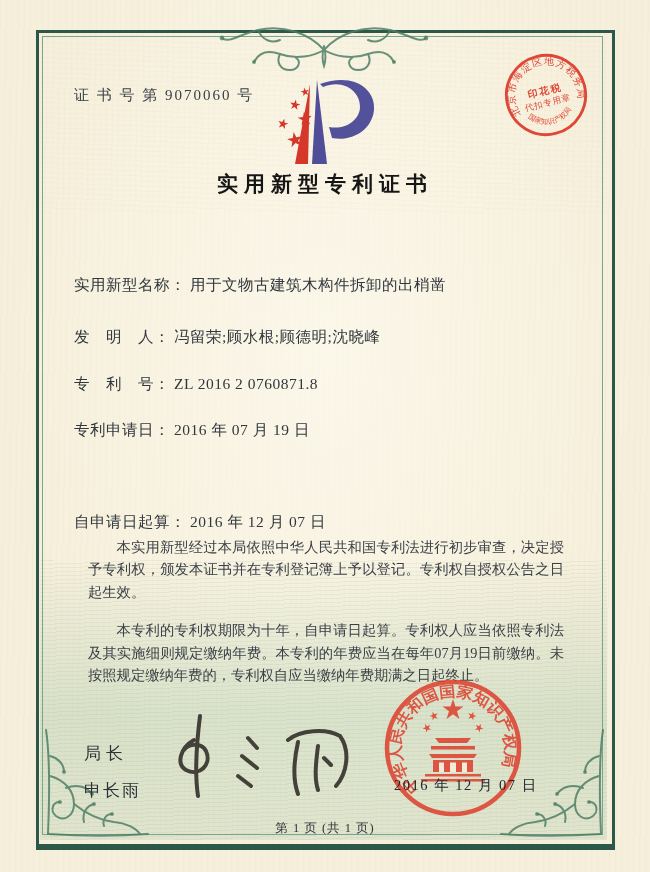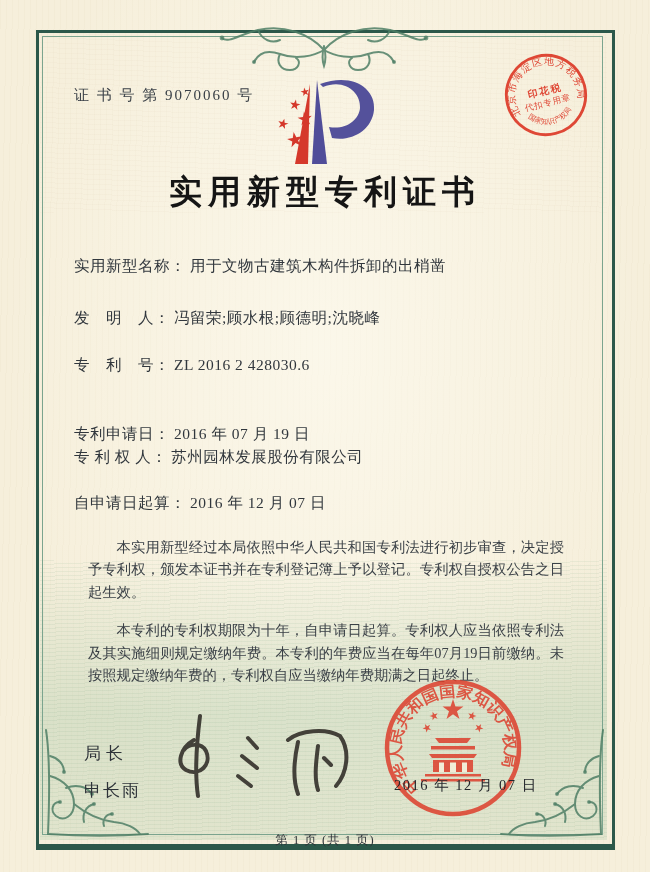--- a/index.html
+++ b/index.html
@@ -25,40 +25,40 @@
 
   .ornament-top{position:absolute;left:218px;top:16px;z-index:2;}
   .ornament-corner{position:absolute;z-index:2;}
   .ornament-bl{left:40px;top:726px;}
   .ornament-br{left:497px;top:726px;transform:scaleX(-1);}
 
   .cert-no{position:absolute;left:74px;top:86px;font-size:15px;letter-spacing:2px;color:#3a4047;z-index:2;}
   .logo{position:absolute;left:250px;top:72px;z-index:2;}
   .tax-stamp{position:absolute;left:501px;top:50px;width:90px;height:90px;z-index:3;transform:rotate(-14deg);opacity:.92;}
   .title{position:absolute;left:0;top:170px;width:100%;text-align:center;z-index:2;
-    font-size:33px;font-weight:bold;letter-spacing:6px;color:#151515;}
-
-  .field-row{position:absolute;left:74px;z-index:2;font-size:15.5px;letter-spacing:.5px;color:#31373d;white-space:nowrap;}
-  .fr0{top:256px;} .fr1{top:308px;} .fr2{top:355px;} .fr3{top:424px;} .fr4{top:447px;} .fr5{top:493px;}
+    font-size:21px;font-weight:bold;letter-spacing:6px;color:#151515;}
+
+  .field-row{position:absolute;left:74px;z-index:2;font-size:15.5px;letter-spacing:.5px;color:#31373d;white-space:nowrap;margin-top:19px;}
+  .fr0{top:256px;} .fr1{top:308px;} .fr2{top:355px;} .fr3{top:401px;} .fr4{top:447px;} .fr5{top:493px;}
   .field-label{font-weight:500;}
   .field-value{margin-left:4px;}
 
   .body-text{position:absolute;left:72px;top:520px;width:508px;z-index:2;
     font-size:14.3px;line-height:22.4px;text-align:justify;color:#3b4147;}
   .body-text p{margin:16px;text-indent:2em;}
 
   .signer-title{position:absolute;left:84px;top:742px;font-size:17px;letter-spacing:5px;color:#2e3339;z-index:3;}
   .signer-name{position:absolute;left:84px;top:779px;font-size:17px;letter-spacing:2px;color:#2e3339;z-index:3;}
   .signature{position:absolute;left:150px;top:706px;z-index:3;}
 
   .seal{position:absolute;left:371px;top:666px;z-index:2;opacity:.90;}
   .seal-date{position:absolute;left:394px;top:776px;font-size:14.5px;letter-spacing:1.5px;color:#23262b;z-index:4;white-space:nowrap;}
 
   .footer{position:absolute;left:0;top:820px;width:100%;text-align:center;z-index:2;
-    font-size:12.5px;letter-spacing:1px;color:#2e3338;margin-top:12px;}
+    font-size:12.5px;letter-spacing:1px;color:#2e3338;}
 
   svg text{font-family:"Liberation Serif","DejaVu Serif",serif;}
 </style>
 </head>
 <body>
 
 <div class="page">
 
   <div class="upper-tint"></div>
   <div class="lower-tint"></div>
@@ -158,27 +158,24 @@
 
   <div class="title">实用新型专利证书</div>
 
   <div class="field-row fr0">
     <span class="field-label">实用新型名称：</span><span class="field-value">用于文物古建筑木构件拆卸的出梢凿</span>
   </div>
   <div class="field-row fr1">
     <span class="field-label">发　明　人：</span><span class="field-value">冯留荣;顾水根;顾德明;沈晓峰</span>
   </div>
   <div class="field-row fr2">
-    <span class="field-label">专　利　号：</span><span class="field-value">ZL 2016 2 428030.6</span>
+    <span class="field-label">专　利　号：</span><span class="field-value">ZL 2016 2 0760871.8</span>
   </div>
   <div class="field-row fr3">
     <span class="field-label">专利申请日：</span><span class="field-value">2016 年 07 月 19 日</span>
-  </div>
-  <div class="field-row fr4">
-    <span class="field-label">专 利 权 人：</span><span class="field-value">苏州园林发展股份有限公司</span>
   </div>
   <div class="field-row fr5">
     <span class="field-label">自申请日起算：</span><span class="field-value">2016 年 12 月 07 日</span>
   </div>
 
   <div class="body-text">
     <p>本实用新型经过本局依照中华人民共和国专利法进行初步审查，决定授予专利权，颁发本证书并在专利登记簿上予以登记。专利权自授权公告之日起生效。</p>
     <p>本专利的专利权期限为十年，自申请日起算。专利权人应当依照专利法及其实施细则规定缴纳年费。本专利的年费应当在每年07月19日前缴纳。未按照规定缴纳年费的，专利权自应当缴纳年费期满之日起终止。</p>
   </div>
 

